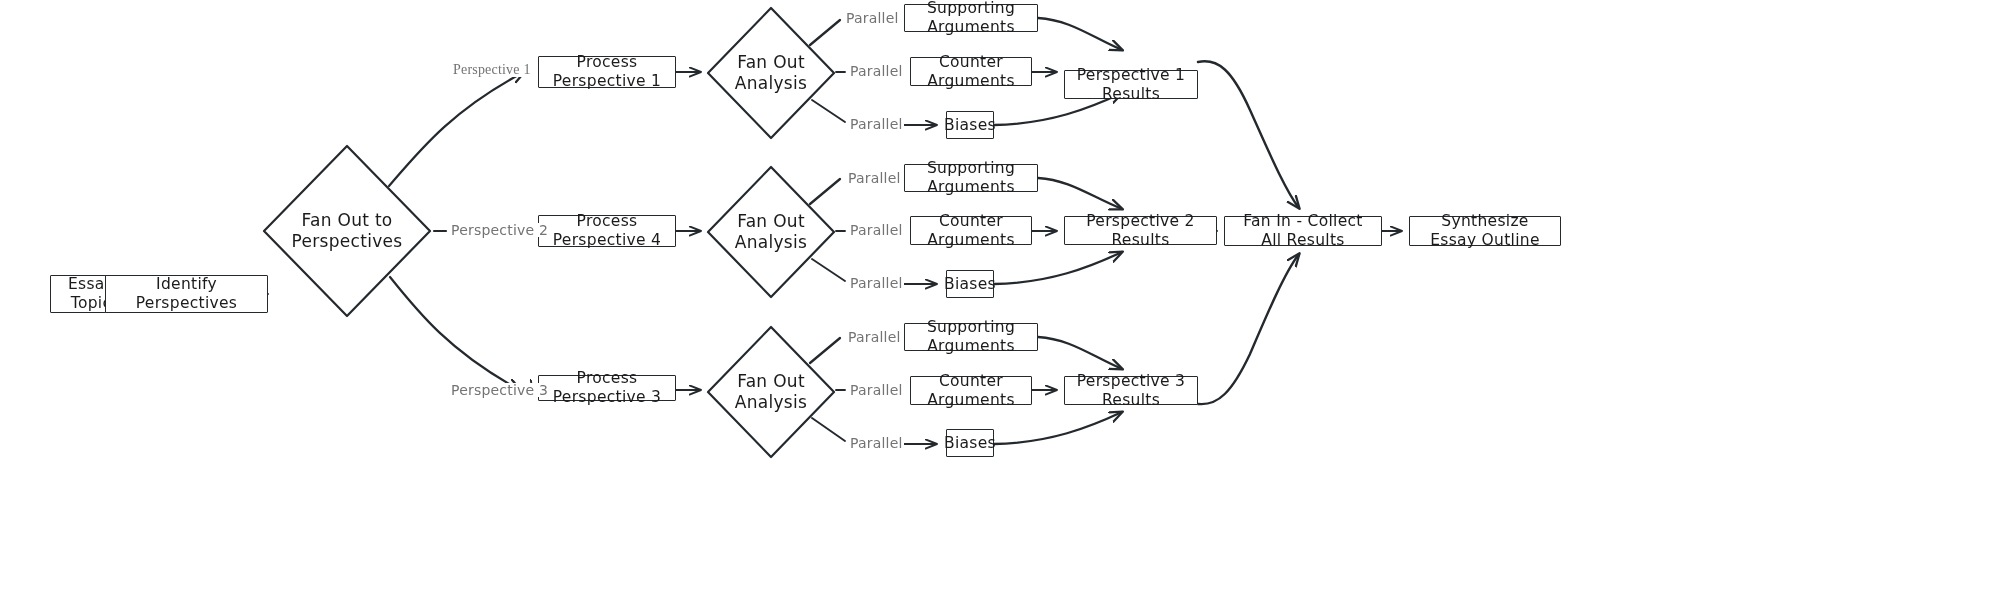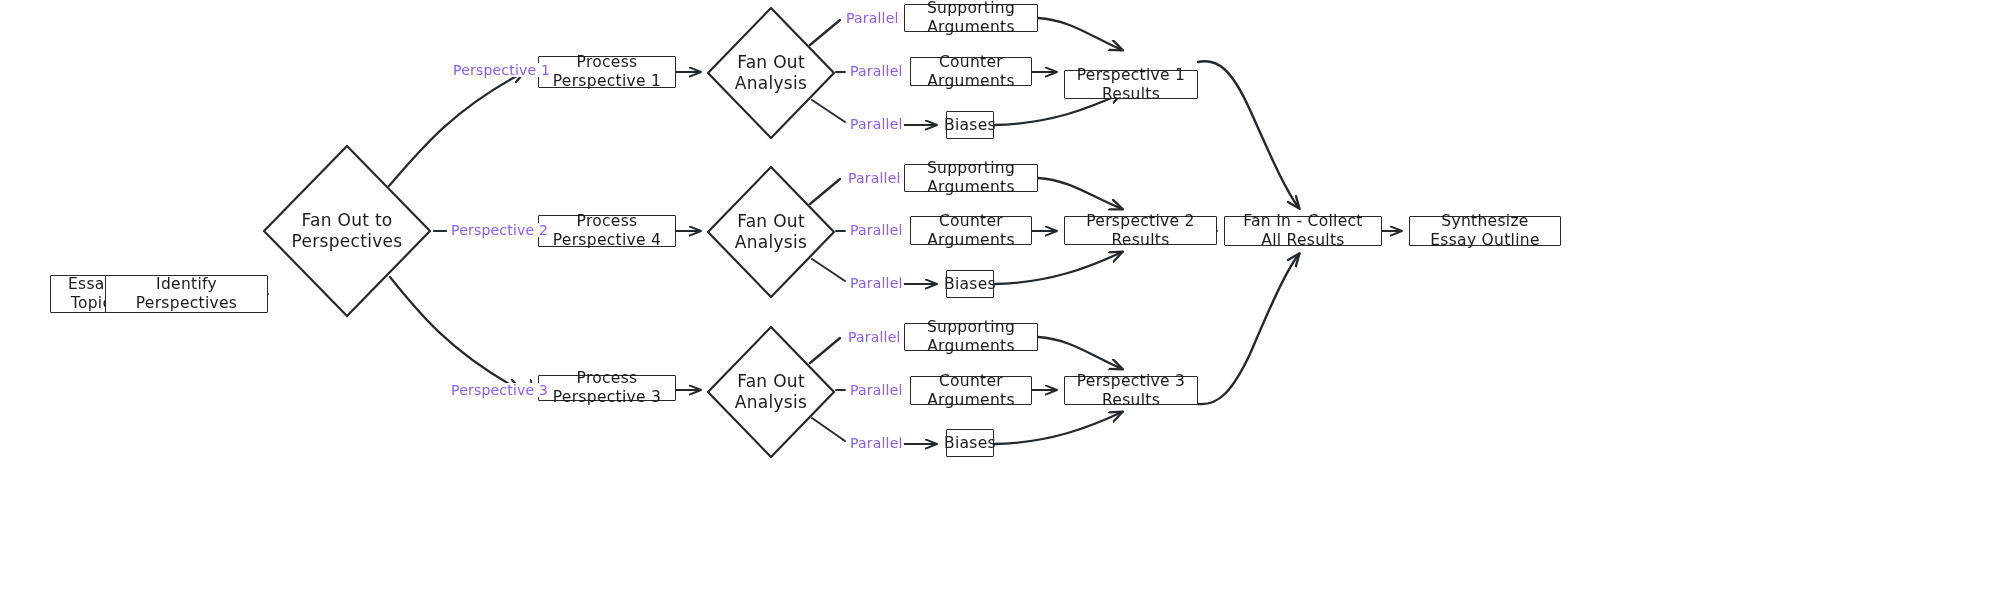--- a/index.html
+++ b/index.html
@@ -56,21 +56,21 @@
     width: 100%; height: 100%;
   }
   .diamond .dlabel {
     position: relative;
     z-index: 2;
     white-space: pre-line;
   }
   .edge-label {
     position: absolute;
     font-size: 14px;
-    color: #8b5cf6;
+    color: #737373;
     background: #ffffff;
     padding: 0 1px;
     white-space: nowrap;
     letter-spacing: 0.2px;
     line-height: 1;
   }
 </style>
 </head>
 <body>
 
@@ -237,21 +237,21 @@
     <span>Perspective 3 Results</span>
   </div>
 
   <div class="node rect" style="left:1224px;top:216px;width:158px;height:30px;">
     <span>Fan In - Collect All Results</span>
   </div>
   <div class="node rect" style="left:1409px;top:216px;width:152px;height:30px;">
     <span>Synthesize Essay Outline</span>
   </div>
 
-  <div class="edge-label" style="left:452px;top:63px;">Perspective 1</div>
+  <div class="edge-label" style="left:452px;top:63px;font-family:Liberation Serif, serif;">Perspective 1</div>
   <div class="edge-label" style="left:450px;top:223px;">Perspective 2</div>
   <div class="edge-label" style="left:450px;top:383px;">Perspective 3</div>
 
   <div class="edge-label" style="left:845px;top:11px;">Parallel</div>
   <div class="edge-label" style="left:849px;top:64px;">Parallel</div>
   <div class="edge-label" style="left:849px;top:117px;">Parallel</div>
 
   <div class="edge-label" style="left:847px;top:171px;">Parallel</div>
   <div class="edge-label" style="left:849px;top:223px;">Parallel</div>
   <div class="edge-label" style="left:849px;top:276px;">Parallel</div>

